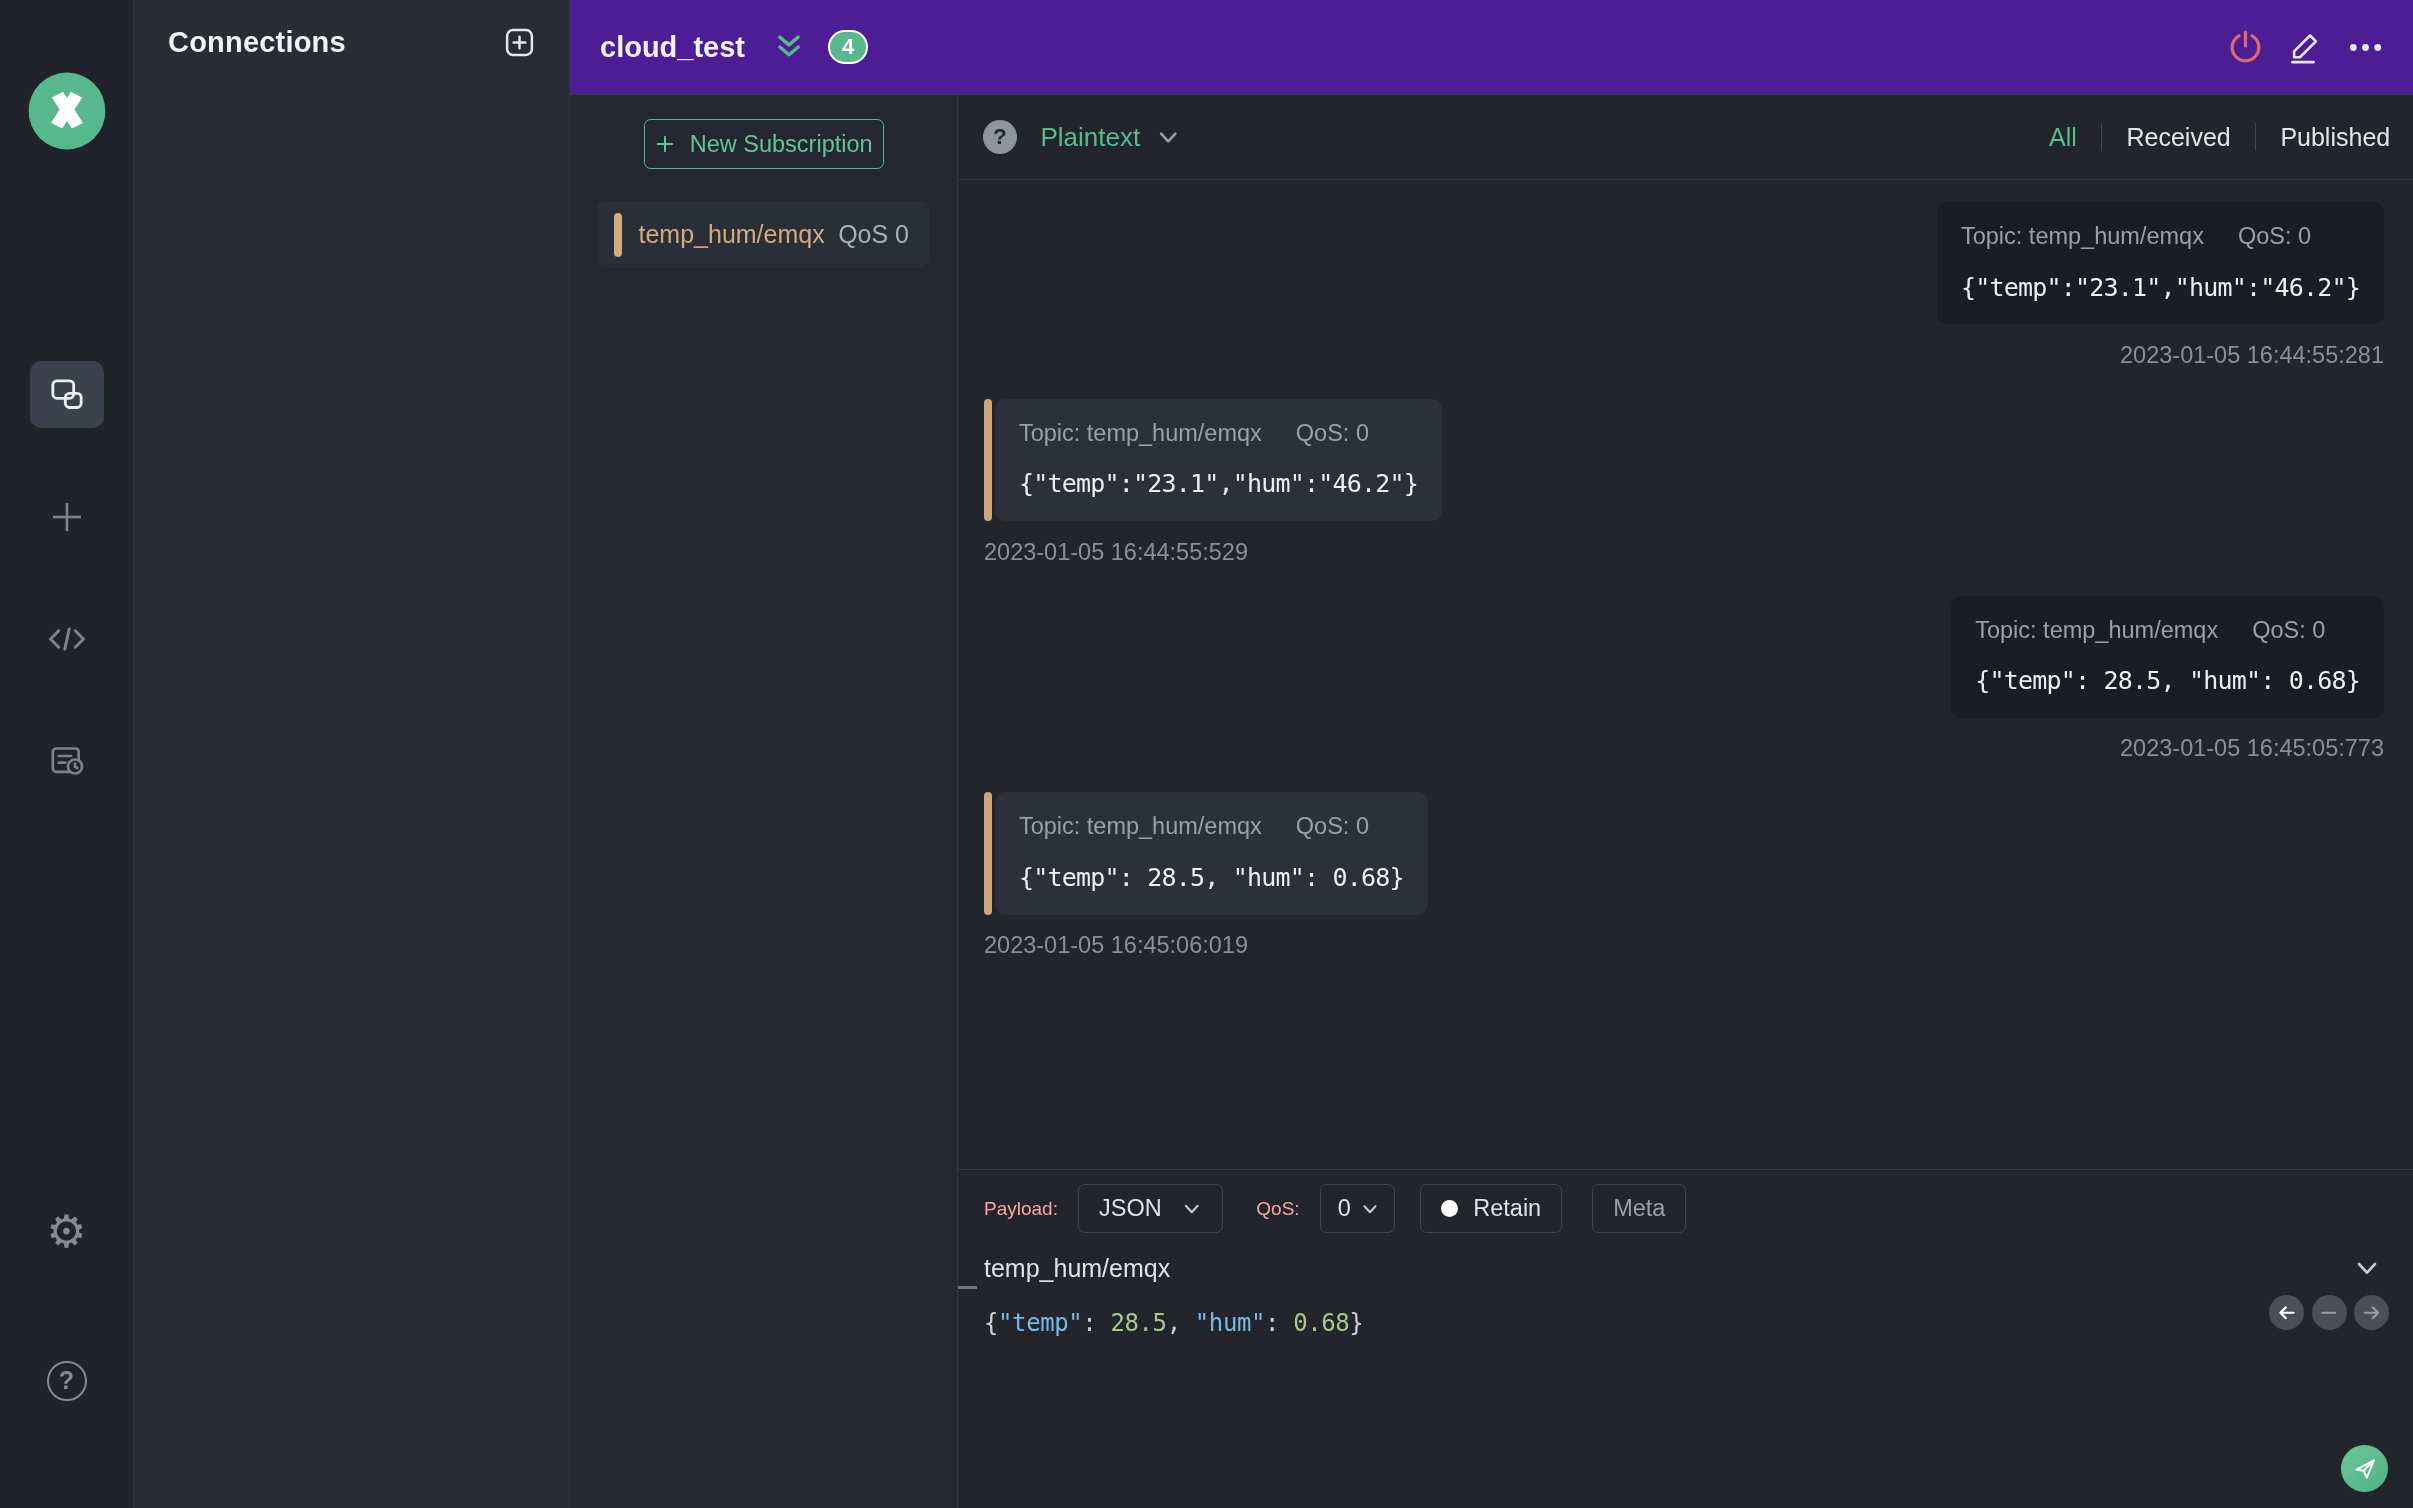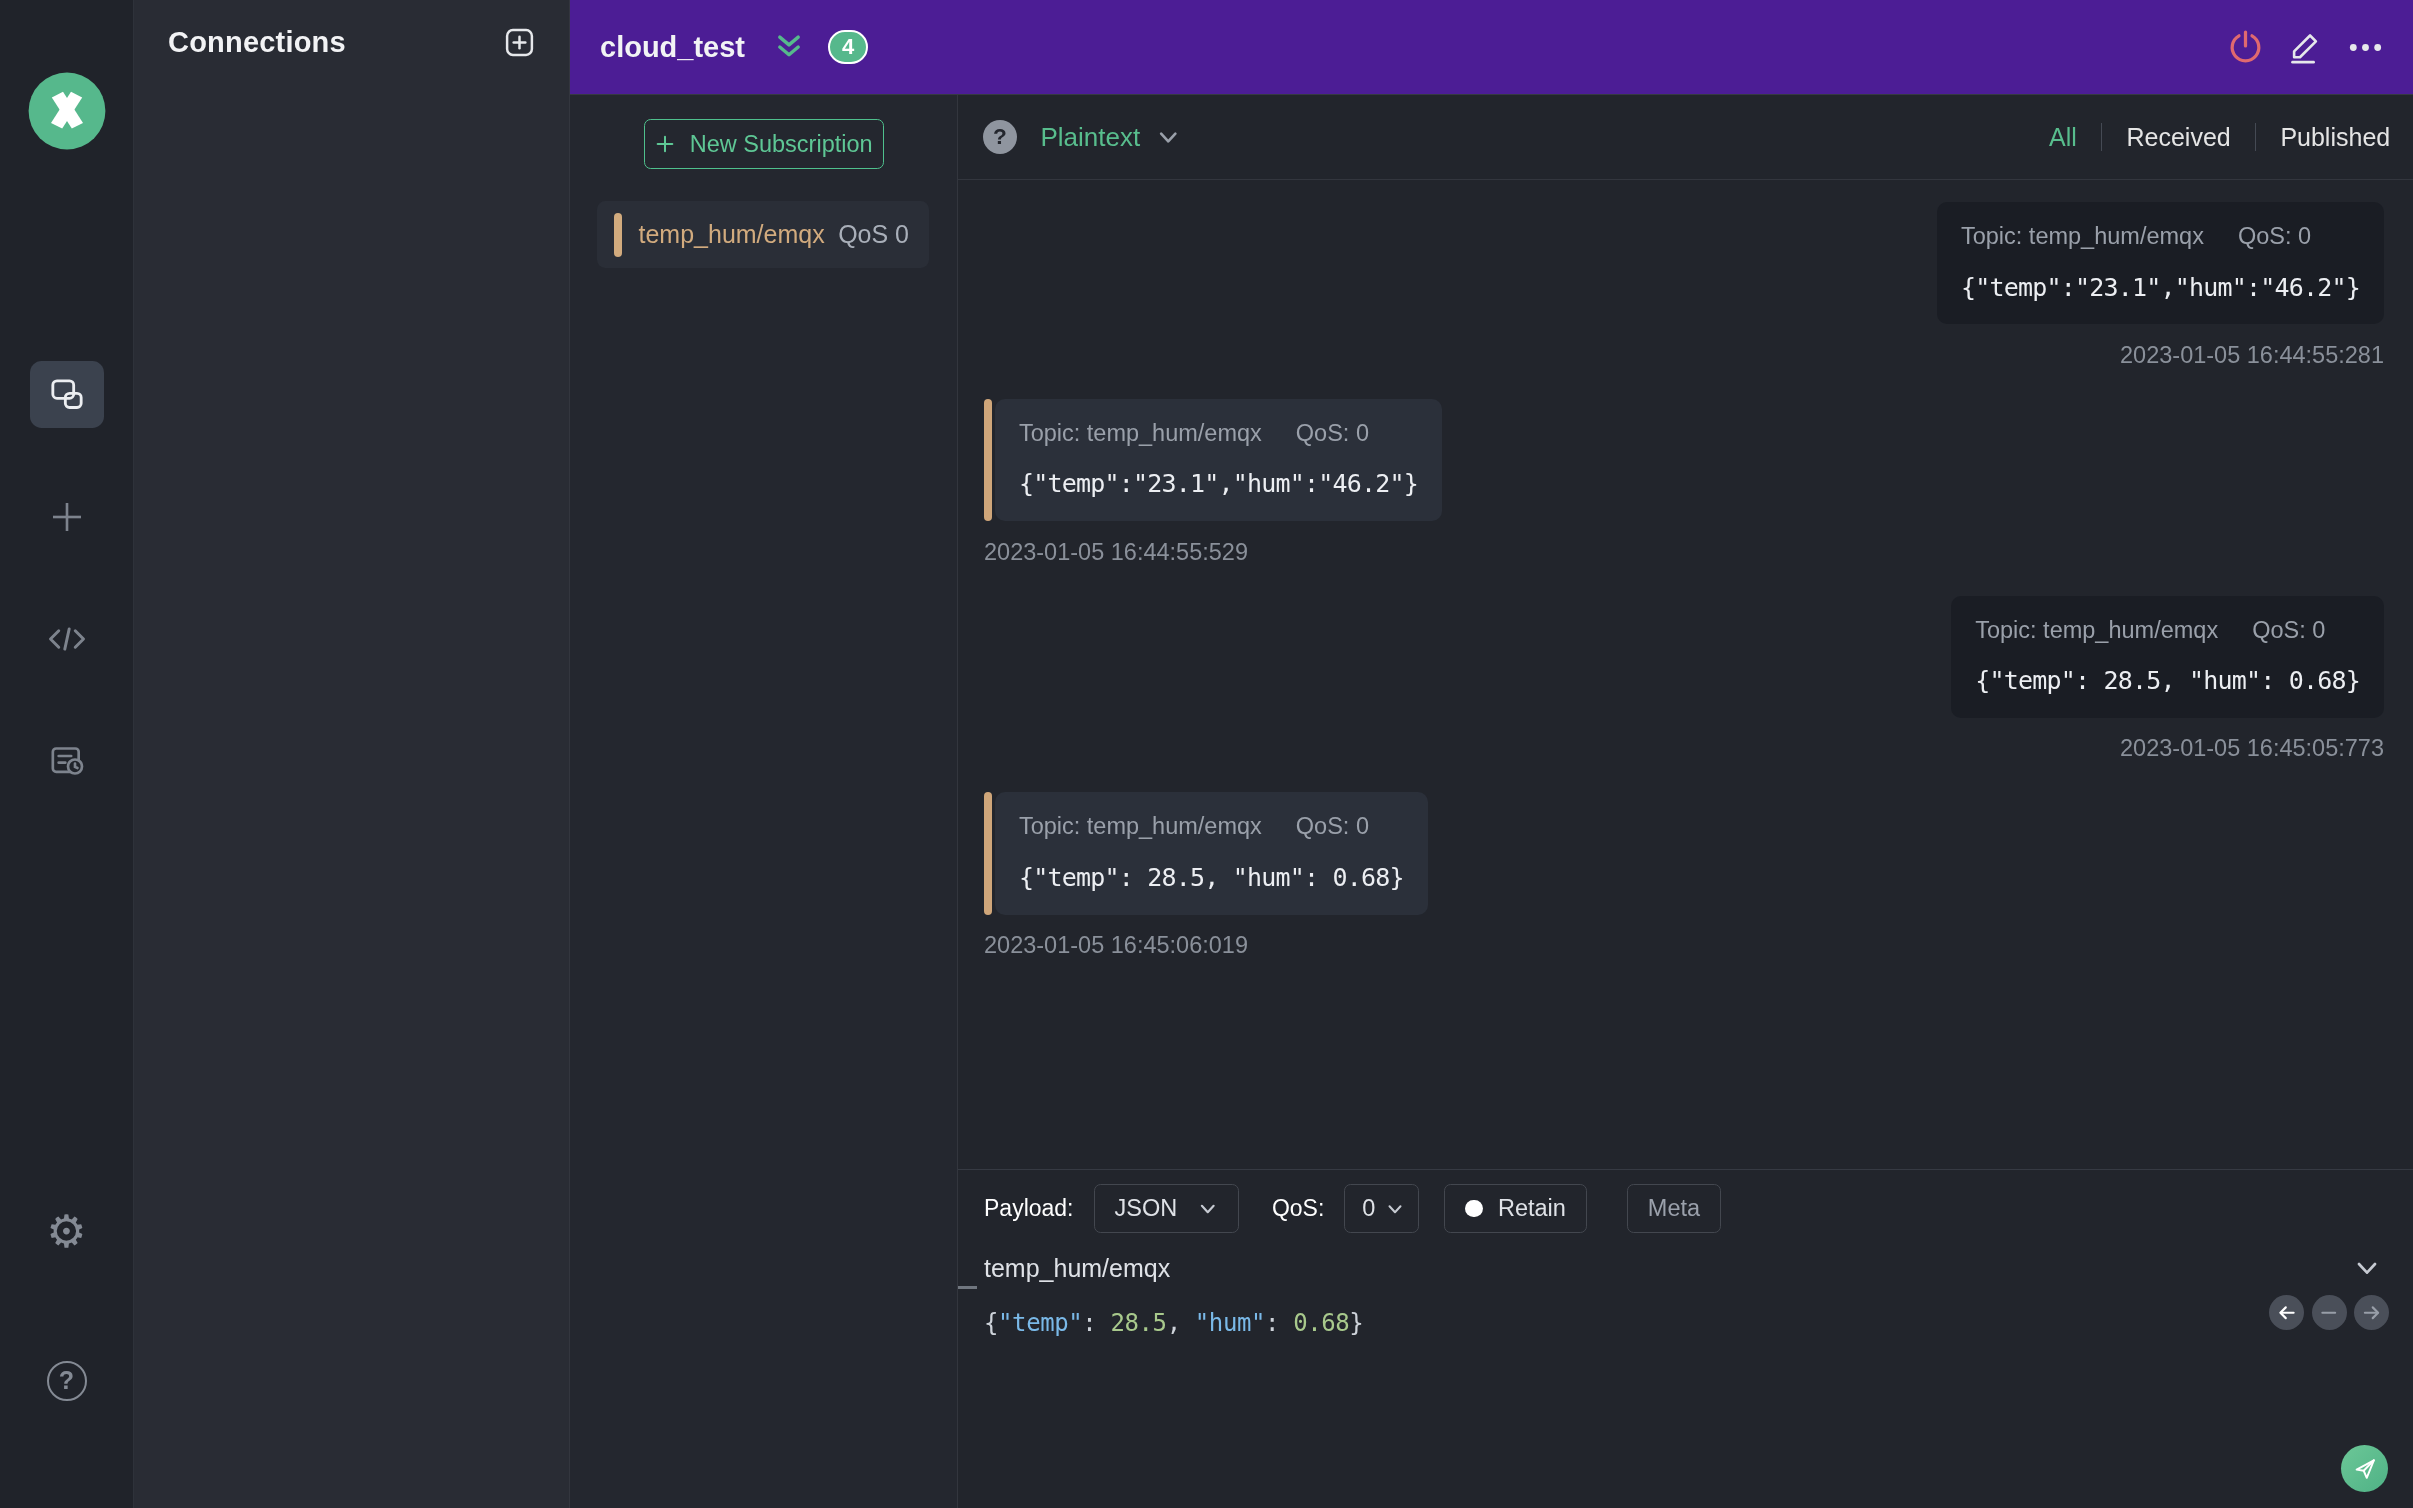--- a/index.html
+++ b/index.html
@@ -116,21 +116,21 @@
   .msg.received  .msg-card { background:#2b303a; }
   .msg-meta { display:flex; gap:34px; font-size:23.5px; color:#9aa0aa; margin-bottom:22.6px; white-space:nowrap; }
   .msg-payload { font-family:"DejaVu Sans Mono", monospace; font-size:25px; color:#eceef2; letter-spacing:-0.8px; white-space:nowrap; }
   .msg-time { font-size:23.5px; color:#8a909a; margin-top:17.6px; }
   .msg.published .msg-time { text-align:right; }
   .msg.received  .msg-time { text-align:left; }
 
   
   .publish-panel { height:339px; border-top:0.8px solid #363a43; position:relative; flex-shrink:0; }
   .publish-toolbar { height:64px; display:flex; align-items:center; padding:13.4px 32px 0 26px; gap:20px; }
-  .field-label { font-size:23px; color:#ffffff; }
+  .field-label { font-size:19px; color:#fca5a5; }
   .select-box, .pill-btn {
     height:49px; border:1.7px solid #43474f; border-radius:6.7px; background:transparent;
     display:flex; align-items:center; padding:0 20px; color:#dfe2e7; font-size:23.5px;
     gap:18.4px; cursor:pointer; font-family:"Liberation Sans", sans-serif;
   }
   .select-box .sel-caret { display:flex; }
   .retain-dot { width:17.6px; height:17.6px; border-radius:50%; background:#ffffff; flex-shrink:0; }
   .pill-btn.meta { color:#9aa0ab; }
   .topic-row { display:flex; align-items:center; padding:18.4px 30px 0 26px; }
   .topic-value { font-size:25px; color:#dfe2e7; }
@@ -387,21 +387,21 @@
               <span class="sel-caret">
                 <svg width="22" height="22" viewBox="0 0 24 24" fill="none" stroke="#c6cad2" stroke-width="2.2" stroke-linecap="round" stroke-linejoin="round">
                     <polyline points="6 9 12 15.5 18 9"></polyline>
                   </svg>
               </span>
             </div>
             <button class="pill-btn" style="margin-left:5px; gap:15px;">
               <span class="retain-dot"></span>
               <span>Retain</span>
             </button>
-            <button class="pill-btn meta" style="margin-left:20px;">
+            <button class="pill-btn meta" style="margin-left:10px;">
               <span>Meta</span>
             </button>
           </div>
 
           <div class="topic-row">
             <span class="topic-value">temp_hum/emqx</span>
             <span class="topic-caret">
               <svg width="32" height="32" viewBox="0 0 24 24" fill="none" stroke="#c6cad2" stroke-width="2" stroke-linecap="round" stroke-linejoin="round">
                   <polyline points="6 9 12 15.5 18 9"></polyline>
                 </svg>

